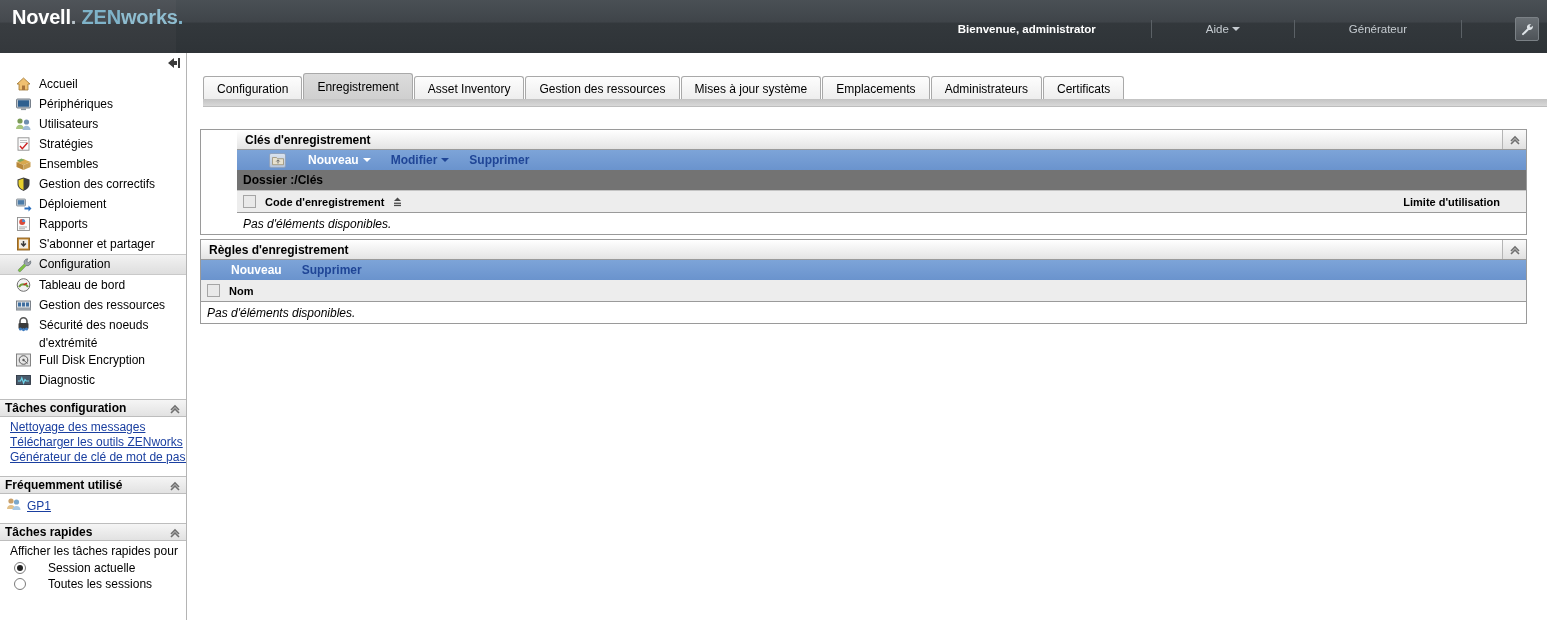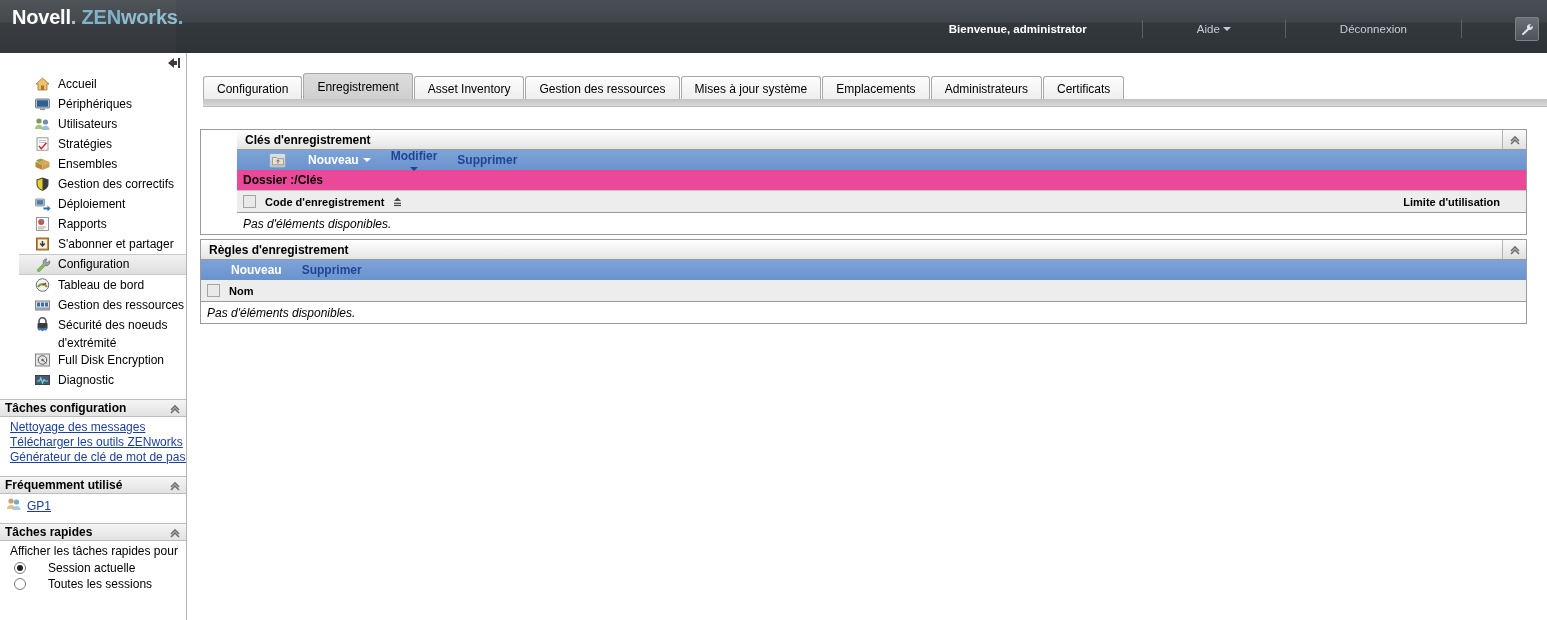--- a/index.html
+++ b/index.html
@@ -90,21 +90,20 @@
   }
 
   .nav-list { margin: 0; padding: 0; list-style: none; }
   .nav-item {
     height: 20px;
     display: flex; align-items: center;
     padding-left: 14px;
     font-size: 12px;
     color: #000;
     white-space: nowrap;
-    margin-left: 19px;
   }
   .nav-item.two-line { height: 35px; align-items: flex-start; padding-top: 1px; }
   .nav-item.selected {
     background: linear-gradient(to bottom, #f2f2f2, #dedede);
     border-top: 1px solid #c9c9c9;
     border-bottom: 1px solid #c9c9c9;
     height: 21px;
   }
   .nav-icon {
     width: 18px; height: 16px; margin-right: 7px;
@@ -225,36 +224,36 @@
     border-radius: 2px;
     display: flex; align-items: center; justify-content: center;
   }
   .tb-btn {
     font-size: 12px; font-weight: bold;
     padding: 0 6px;
     display: flex; align-items: center; gap: 4px;
     white-space: nowrap;
   }
   .tb-btn.primary { color: #ffffff; }
-  .tb-btn.secondary { color: #1f4596; flex-direction: column; }
+  .tb-btn.secondary { color: #1f4596; }
   .caret-w {
     width: 0; height: 0;
     border-left: 4px solid transparent;
     border-right: 4px solid transparent;
     border-top: 4px solid #ffffff;
   }
   .caret-b {
     width: 0; height: 0;
     border-left: 4px solid transparent;
     border-right: 4px solid transparent;
     border-top: 4px solid #1f4596;
   }
   .folder-row {
     height: 21px;
-    background: #ec4899;
+    background: #737373;
     border-bottom: 1px solid #c4c4c4;
     display: flex; align-items: center;
     padding-left: 6px;
     font-size: 12px; font-weight: bold;
   }
   .col-head {
     height: 22px;
     background: #ededed;
     border-bottom: 1px solid #9a9a9a;
     display: flex; align-items: center;
@@ -291,21 +290,21 @@
   <div id="brand"><span class="novell">Novell</span><span class="dot">.</span> <span class="zen">ZEN</span><span class="works">works</span><span class="dot" style="color:#7fb3c9">.</span></div>
 
   <div id="header-right">
     <span id="welcome">Bienvenue, administrator</span>
     <div class="hsep"></div>
     <a class="hlink" href="#">
         <span>Aide</span>
         <span class="caretd"></span>
       </a>
     <div class="hsep"></div>
-    <a class="hlink" href="#">Déconnexion</a>
+    <a class="hlink" href="#">Générateur</a>
     <div class="hsep"></div>
     <div id="wrench-btn">
       <svg width="14" height="14" viewBox="0 0 16 16">
           <path d="M11.5 2.2a3.6 3.6 0 0 0-3.2 5.1L2.6 13a1.2 1.2 0 0 0 1.7 1.7l5.7-5.7a3.6 3.6 0 0 0 4.4-4.8l-2 2-1.6-1.6 2-2a3.6 3.6 0 0 0-1.3-.4z" fill="#dfe4e8"></path>
         </svg>
     </div>
   </div>
 </div>
 
 <div id="sidebar">

